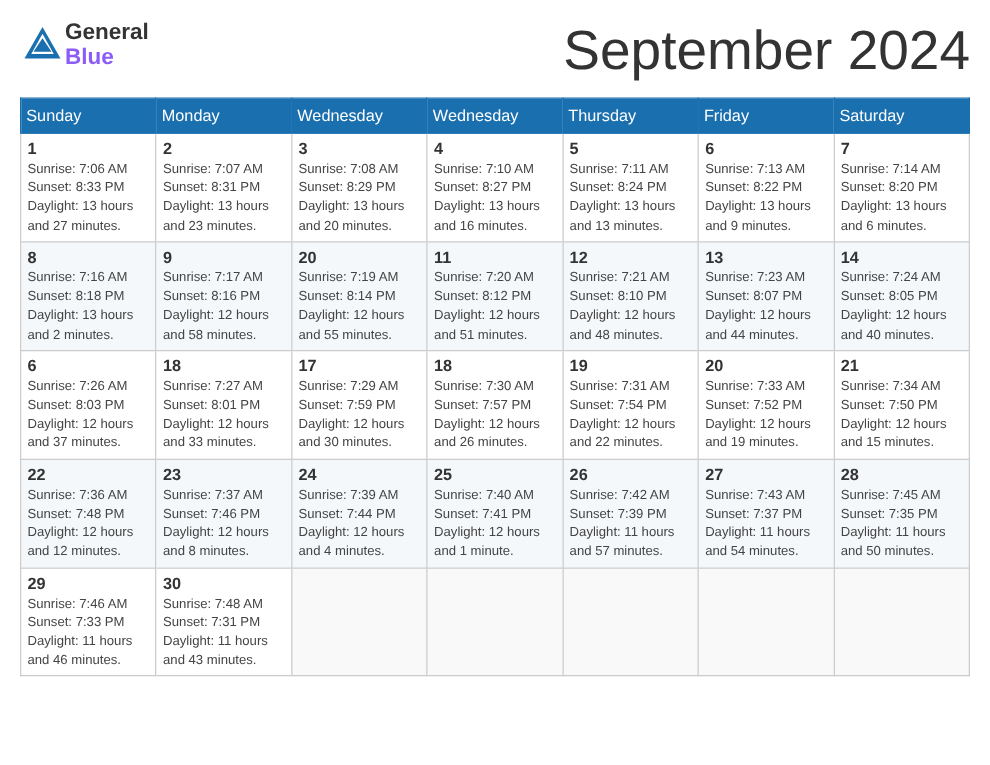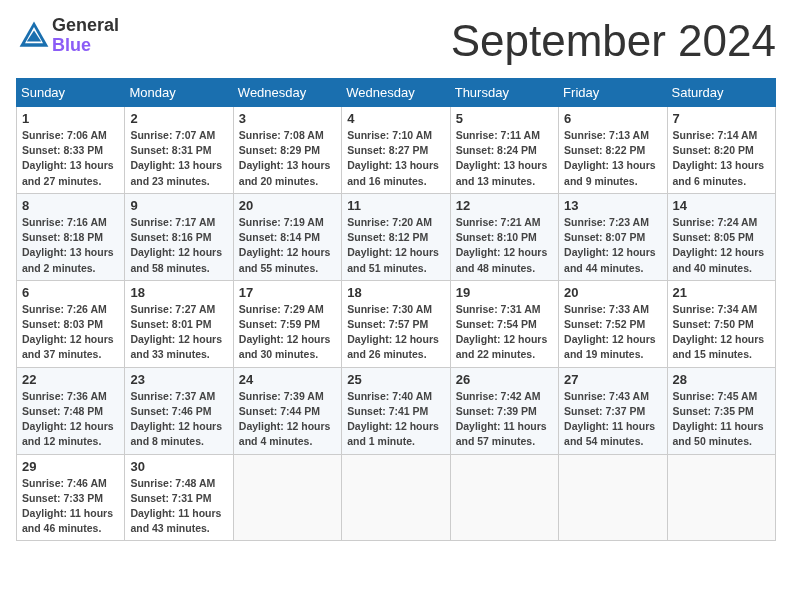--- a/index.html
+++ b/index.html
@@ -73,21 +73,20 @@
       font-size: 13px;
       font-weight: bold;
       color: #333;
       display: block;
       margin-bottom: 2px;
     }
     .day-info {
       color: #444;
       line-height: 1.45;
       font-size: 10.5px;
-      font-weight: bold;
     }
     .empty-cell {
       background: #f9f9f9 !important;
     }
   </style>
 </head>
 <body>
 
 <div class="header">
   <div class="logo">

